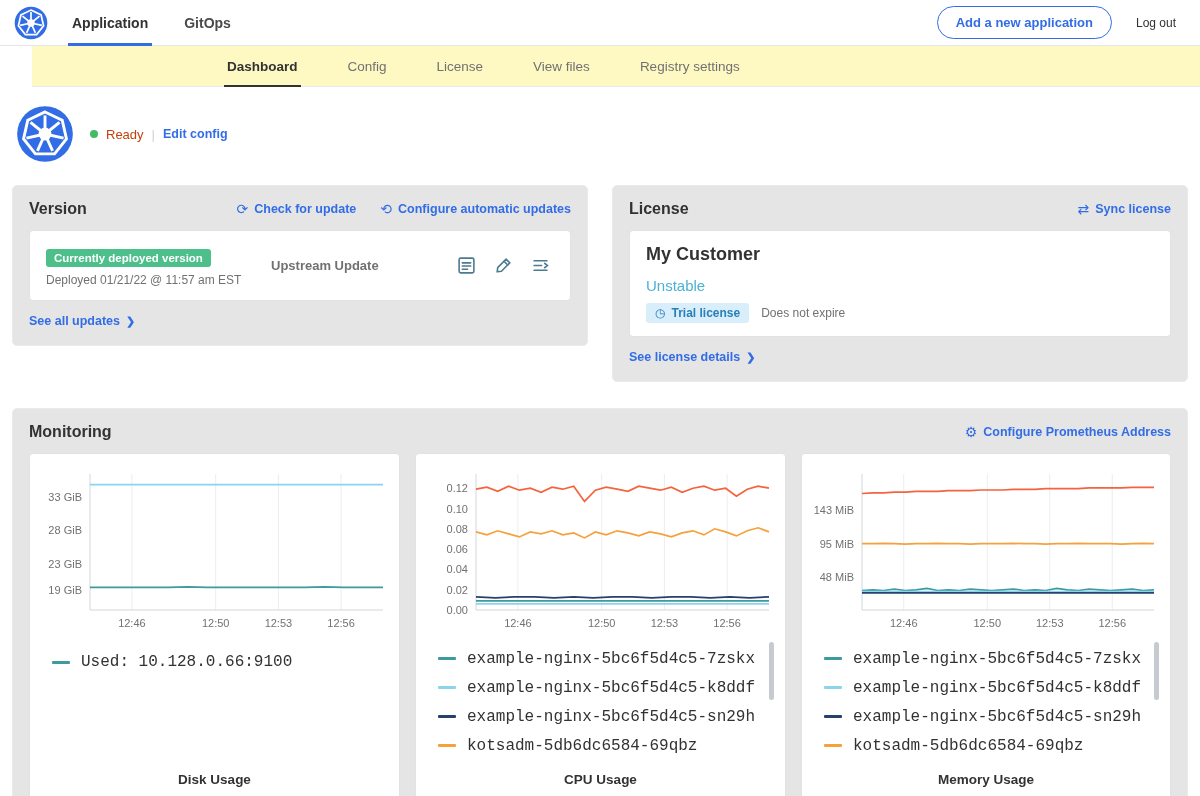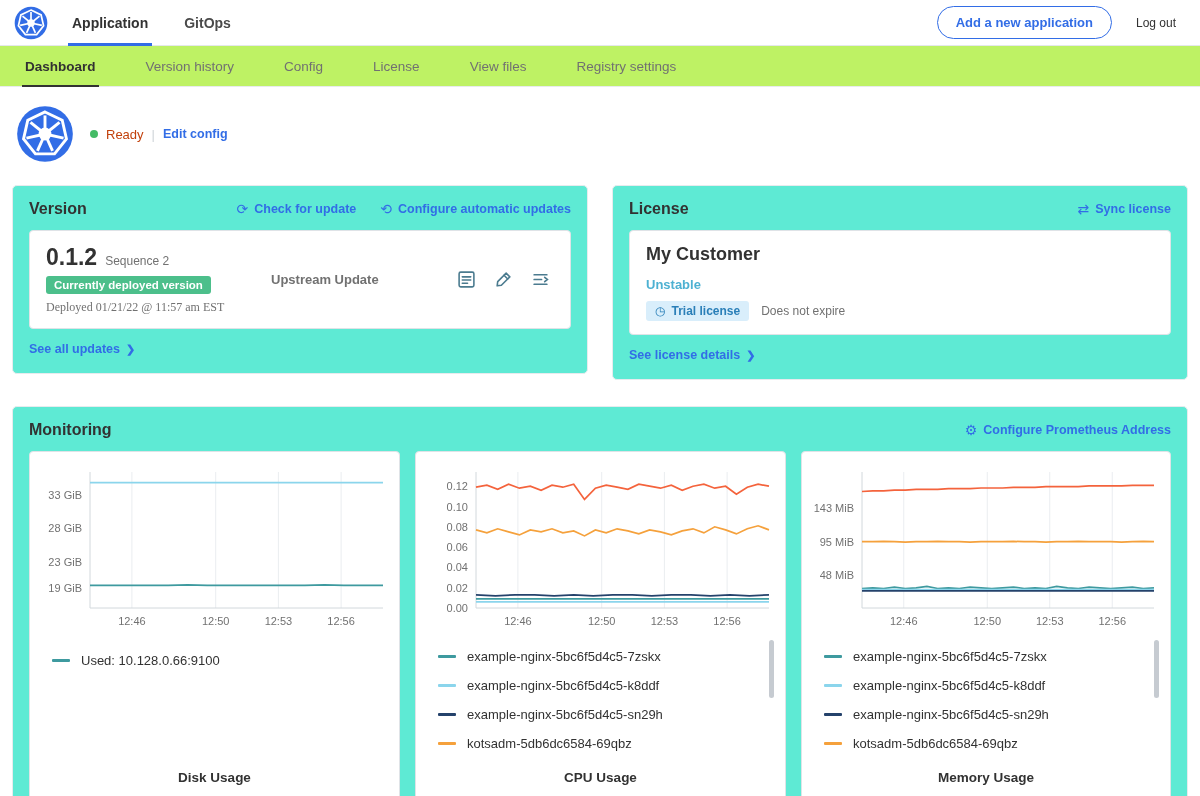--- a/index.html
+++ b/index.html
@@ -20,85 +20,85 @@
   .topnav-tab.active { color:#323232; }
   .topnav-tab.active::after { content:""; position:absolute; left:14px; right:14px; bottom:-1px;
     height:3px; background:#326de6; }
   .topnav-right { display:flex; align-items:center; }
   .add-app-btn { border:1px solid #326de6; color:#326de6; background:#fff; border-radius:18px;
     padding:8px 18px; font-size:13px; font-weight:700; cursor:pointer;
     font-family:"Liberation Sans", sans-serif; }
   .logout { margin-left:24px; font-size:12px; color:#323232; }
 
   
-  .subnav { display:flex; background:#bef264; border-bottom:1px solid #e8ebed;
-    height:41px; }
+  .subnav { display:flex; background:#fef9c3; border-bottom:1px solid #e8ebed;
+    padding-left:170px; height:41px;margin-left:32px; }
   .subnav-item { display:flex; align-items:center; padding:0 25px; font-size:13.5px;
     color:#717171; position:relative; cursor:pointer; }
   .subnav-item.active { color:#323232; font-weight:700; }
   .subnav-item.active::after { content:""; position:absolute; left:22px; right:22px; bottom:-1px;
     height:2px; background:#323232; }
 
   
   .app-header { display:flex; gap:16px; padding:18px 16px 22px; align-items:center; }
   .app-header-text { display:flex; flex-direction:column; gap:7px; }
   .app-title { font-size:30px; font-weight:700; color:#323232; letter-spacing:0.2px; }
   .status-row { display:flex; align-items:center; gap:8px; font-size:13px; }
   .dot { width:8px; height:8px; border-radius:50%; background:#44bb66; }
   .ready { color:#c2410c; }
   .sep { color:#cfd4d8; font-size:13px; }
   .edit-config { color:#326de6; font-weight:700; font-size:12.5px; }
 
   
   .cards-row { display:flex; gap:24px; padding:0 12px; align-items:flex-start; }
-  .card { background:#5eead4; border:1px solid #e7ebee; border-radius:5px;
+  .card { background:#e5e5e5; border:1px solid #e7ebee; border-radius:5px;
     padding:14px 16px 16px; flex:1; }
   .card-head { display:flex; justify-content:space-between; align-items:center; margin-bottom:12px; }
   .card-title { font-size:16px; font-weight:700; color:#323232; }
   .card-links { display:flex; gap:24px; align-items:center; }
   .blue-link { color:#326de6; font-size:12.5px; font-weight:700;
     display:inline-flex; align-items:center; gap:6px; cursor:pointer; }
   .icon-glyph { font-size:14px; font-weight:400; line-height:1; }
   .inner-box { background:#fff; border:1px solid #dfe3e7; border-radius:4px; padding:13px 16px; }
 
   .version-box { display:flex; align-items:center; }
   .v-left { width:225px; }
   .v-num-row { display:flex; align-items:baseline; gap:8px; }
   .v-num { font-size:23px; font-weight:700; color:#323232; }
   .v-seq { font-size:12px; color:#717171; }
   .deployed-badge { display:inline-block; background:#4cbf8b; color:#fff; font-size:11.5px;
     font-weight:700; padding:3px 8px; border-radius:3px; margin:5px 0 6px; }
-  .v-deployed { font-size:12px; color:#717171;font-family:Liberation Serif, serif; }
+  .v-deployed { font-size:12px; color:#717171; }
   .v-mid { flex:1; color:#717171; font-size:13px; font-weight:600; }
   .v-icons { display:flex; gap:18px; align-items:center; padding-right:4px; }
   .v-icons svg { display:block; cursor:pointer; }
   .see-link { margin-top:13px; display:inline-flex; align-items:center; gap:6px;
     color:#326de6; font-weight:700; font-size:12.5px; }
   .chev { font-size:11px; font-weight:700; }
 
   .lic-row1 { display:flex; align-items:baseline; gap:12px;flex-direction:column; }
   .customer { font-size:18px; font-weight:700; color:#323232; }
-  .channel { font-size:13px; color:#4db1d2; font-weight:700; }
+  .channel { font-size:15px; color:#4db1d2; font-weight:400; }
   .lic-row2 { display:flex; align-items:center; gap:12px; margin-top:9px; }
   .trial-badge { background:#d9eefb; color:#2a7fb8; font-size:12px; font-weight:600;
     padding:3px 9px; border-radius:3px; display:inline-flex; gap:6px; align-items:center; }
   .expiry { font-size:12px; color:#717171; }
 
   
   .monitoring { margin:26px 12px 12px; }
   .charts-row { display:flex; gap:15px; margin-top:4px; }
   .chart-card { flex:1; background:#fff; border:1px solid #dfe3e7; border-radius:4px;
     padding:12px 8px 0; display:flex; flex-direction:column; }
   .plot { width:100%; height:168px; }
   svg text { font-family:"Liberation Sans", sans-serif; }
   .legend { position:relative; height:128px; padding:10px 14px 0 14px; }
   .legend-item { display:flex; align-items:center; gap:11px; height:29px; }
   .legend-item.sparse { height:36px; }
   .dash { width:18px; height:3px; border-radius:1px; flex:none; }
-  .legend-label { font-size:13px; color:#323232; }
+  .legend-label { font-size:16px; color:#323232;font-family:Liberation Mono, monospace; }
   .legend-scroll { position:absolute; right:3px; top:8px; width:5px; height:58px;
     background:#c6cbd1; border-radius:3px; cursor:pointer; }
   .chart-title { text-align:center; font-size:13.5px; font-weight:700; color:#323232;
     padding:10px 0 16px; }
 </style>
 </head>
 <body>
 
 <header class="topnav">
   <div class="topnav-left">
@@ -124,21 +124,20 @@
     </nav>
   </div>
   <div class="topnav-right">
     <button class="add-app-btn">Add a new application</button>
     <a class="logout">Log out</a>
   </div>
 </header>
 
 <nav class="subnav">
   <a class="subnav-item active">Dashboard</a>
-  <a class="subnav-item">Version history</a>
   <a class="subnav-item">Config</a>
   <a class="subnav-item">License</a>
   <a class="subnav-item">View files</a>
   <a class="subnav-item">Registry settings</a>
 </nav>
 
 <section class="app-header">
   <span class="k8s-logo">
     <svg width="58" height="58" viewBox="0 0 100 100">
       <circle cx="50" cy="50" r="48" fill="#326de6"></circle>
@@ -176,24 +175,20 @@
           <span>Check for update</span>
         </a>
         <a class="blue-link">
           <span class="icon-glyph">⟲</span>
           <span>Configure automatic updates</span>
         </a>
       </span>
     </div>
     <div class="inner-box version-box">
       <div class="v-left">
-        <div class="v-num-row">
-          <span class="v-num">0.1.2</span>
-          <span class="v-seq">Sequence 2</span>
-        </div>
         <span class="deployed-badge">Currently deployed version</span>
         <div class="v-deployed">Deployed 01/21/22 @ 11:57 am EST</div>
       </div>
       <div class="v-mid">Upstream Update</div>
       <div class="v-icons">
         <span>
           <svg width="19" height="19" viewBox="0 0 18 18" fill="none" stroke="#4b7b8f" stroke-width="1.5" stroke-linecap="round">
             <rect x="2" y="2" width="14" height="14" rx="1.5"></rect>
             <line x1="5" y1="6.5" x2="13" y2="6.5"></line>
             <line x1="5" y1="9.5" x2="13" y2="9.5"></line>

